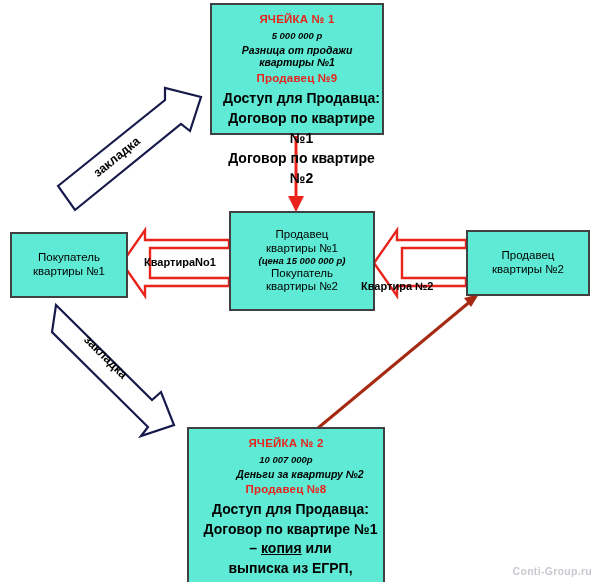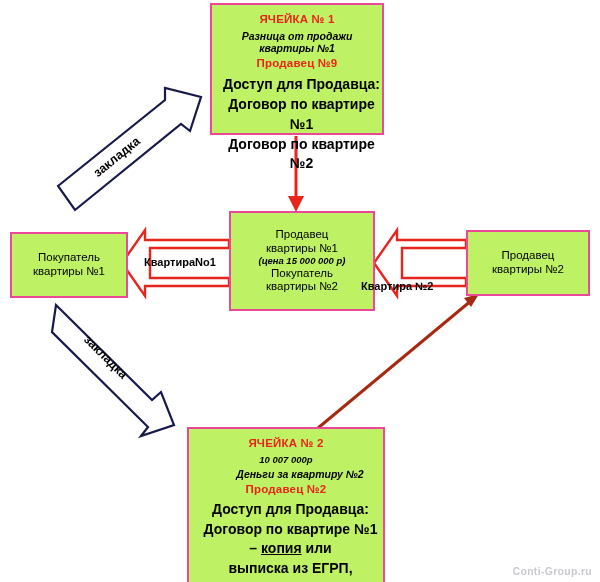--- a/index.html
+++ b/index.html
@@ -19,22 +19,22 @@
     position: absolute;
     left: 0;
     top: 0;
     width: 600px;
     height: 582px;
     overflow: visible;
   }
   .box {
     position: absolute;
     box-sizing: border-box;
-    border: 2px solid #ec4899;
-    background: #bef264;
+    border: 2px solid #404040;
+    background: #5eead4;
     display: flex;
     flex-direction: column;
     align-items: center;
   }
   .node-box {
     justify-content: center;
   }
   .ln {
     display: block;
     width: 100%;
@@ -133,20 +133,21 @@
       <polygon points="58,186 165,100 165,88 201,97 190,131 181,124 75,210" fill="#ffffff" stroke="#16194a" stroke-width="2.2" stroke-linejoin="miter"></polygon>
     </g>
 
     <g>
       <polygon points="56,305 152,400 161,392 174,425 141,436 148,427 52,332" fill="#ffffff" stroke="#16194a" stroke-width="2.2" stroke-linejoin="miter"></polygon>
     </g>
   </svg>
 
   <div class="box" style="left:210px; top:3px; width:174px; height:132px; padding-top:8px;">
     <span class="ln red-head">ЯЧЕЙКА № 1</span>
+    <span class="ln ital-small" style="margin-top:3px;">5 000 000 р</span>
     <span class="ln ital-blk" style="margin-top:3px;">Разница от продажи</span>
     <span class="ln ital-blk">квартиры №1</span>
     <span class="ln red-head" style="margin-top:3px;">Продавец №9</span>
     <div class="cell-body" style="margin-top:4px;">
       <span class="ln">Доступ для Продавца:</span>
       <span class="ln">Договор по квартире №1</span>
       <span class="ln">Договор по квартире №2</span>
     </div>
   </div>
 
@@ -165,21 +166,21 @@
 
   <div class="box node-box" style="left:466px; top:230px; width:124px; height:66px;">
     <span class="ln bold-blk">Продавец</span>
     <span class="ln bold-blk">квартиры №2</span>
   </div>
 
   <div class="box" style="left:187px; top:427px; width:198px; height:174px; padding-top:8px;">
     <span class="ln red-head">ЯЧЕЙКА № 2</span>
     <span class="ln ital-small" style="margin-top:3px;">10 007 000р</span>
     <span class="ln ital-blk" style="margin-top:3px;padding-left:28px;">Деньги за квартиру №2</span>
-    <span class="ln red-head" style="margin-top:3px;">Продавец №2</span>
+    <span class="ln red-head" style="margin-top:3px;">Продавец №8</span>
     <div class="cell-body" style="margin-top:3px;">
       <span class="ln">Доступ для Продавца:</span>
       <span class="ln">
         <span>Договор по квартире №1 – </span><span class="u">копия</span><span> или</span>
       </span>
       <span class="ln">выписка из ЕГРП, подтверждающая</span>
       <span class="ln">переход права</span>
 
     </div>
   </div>

